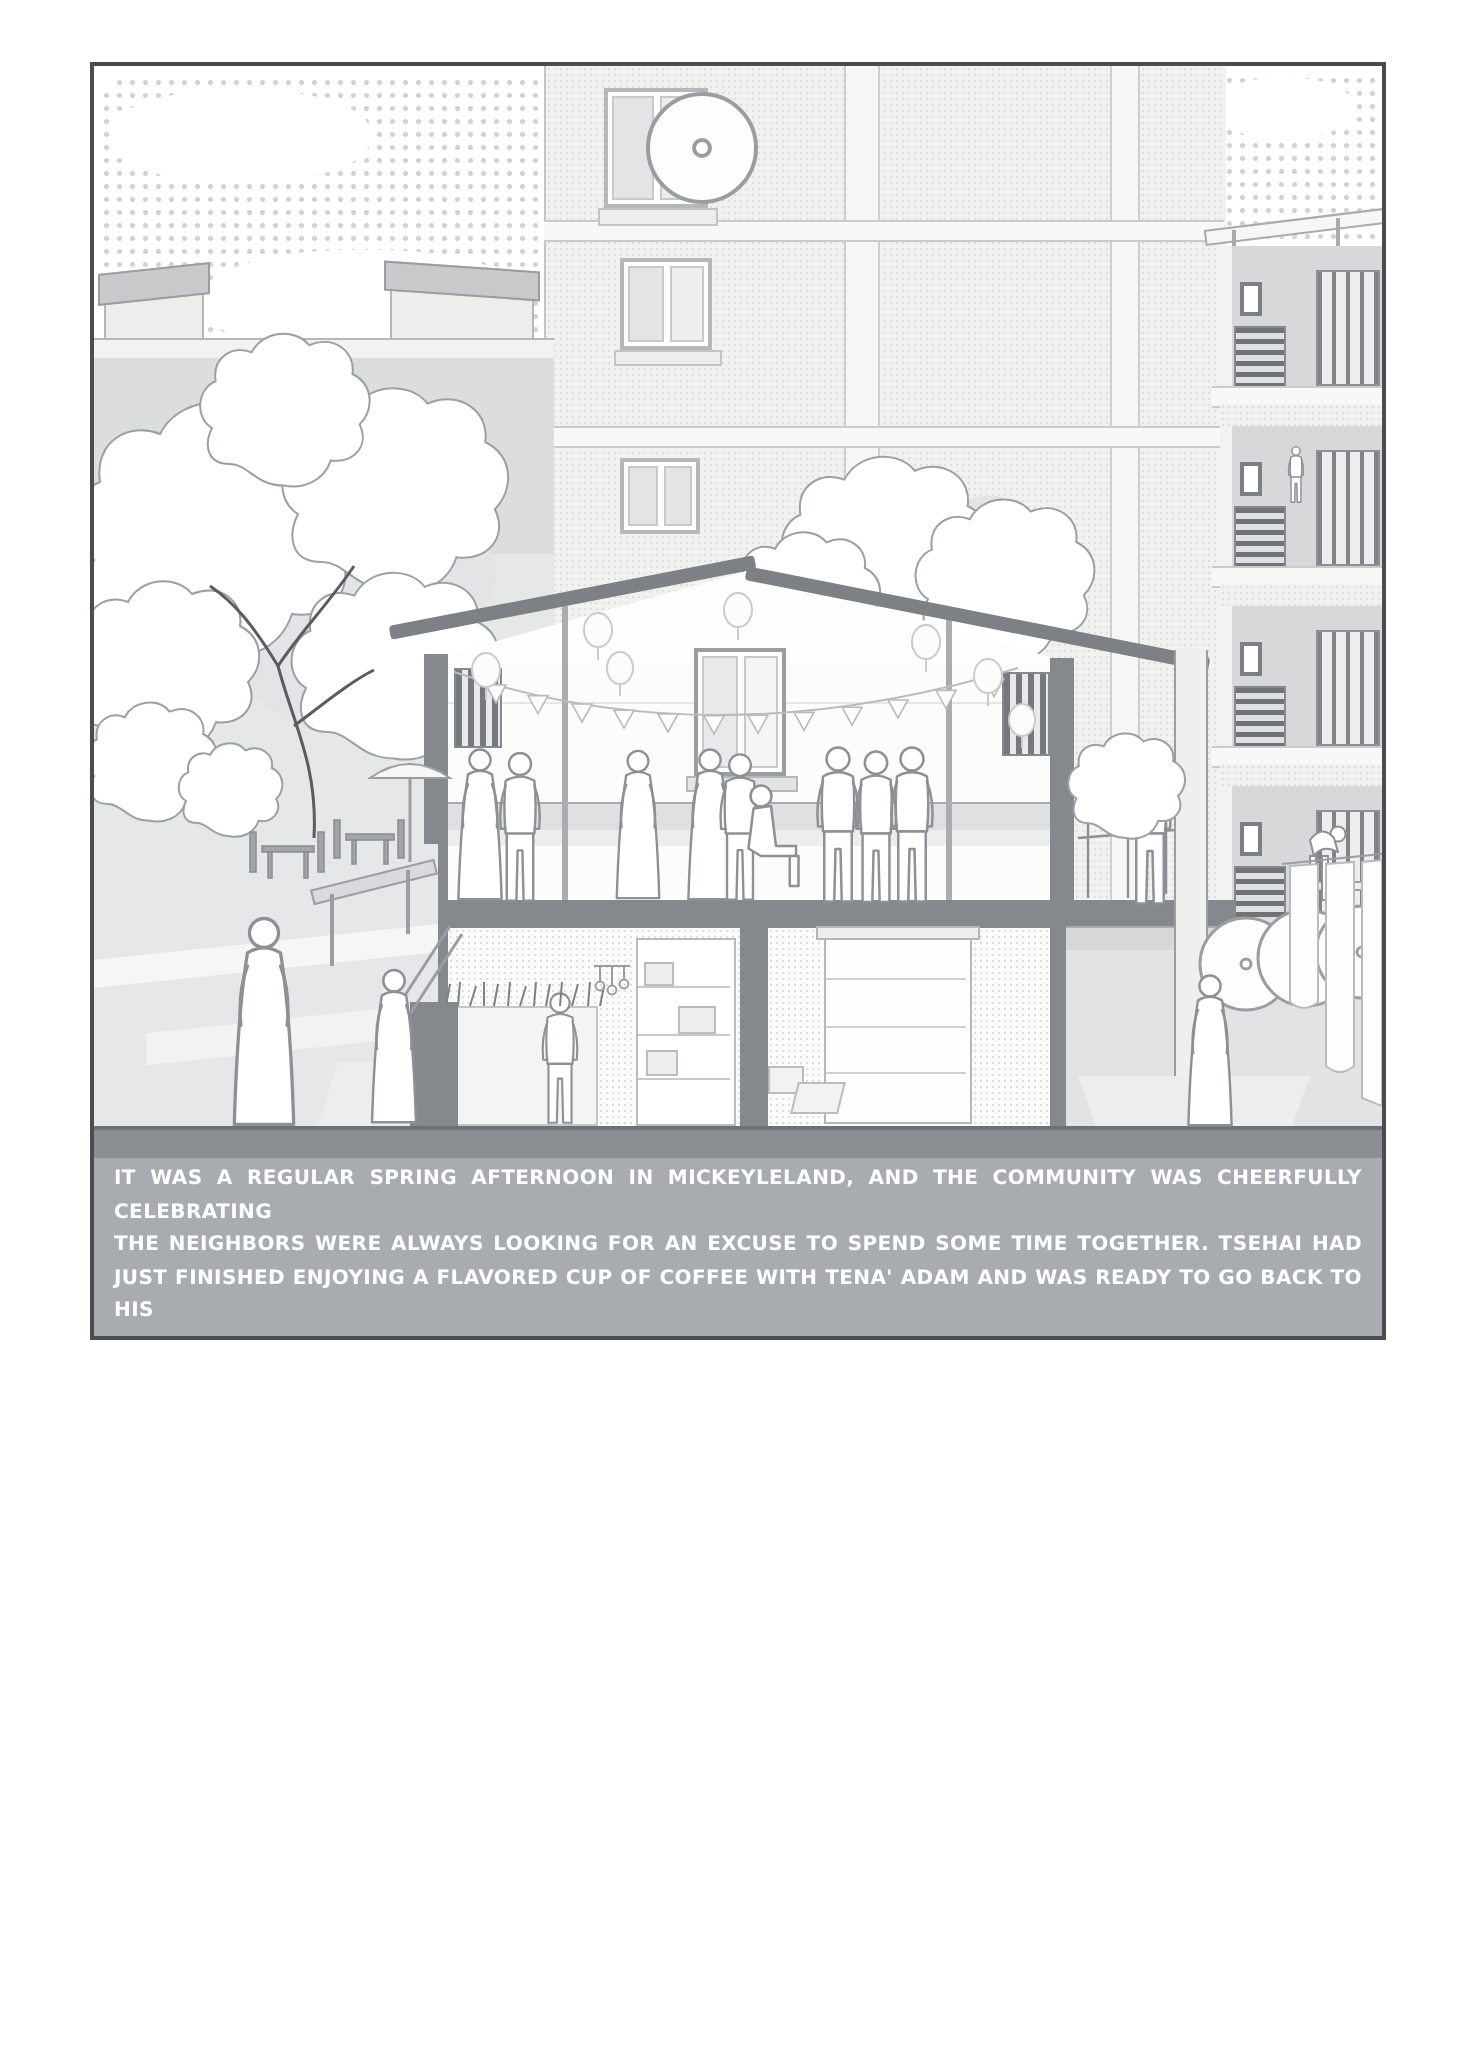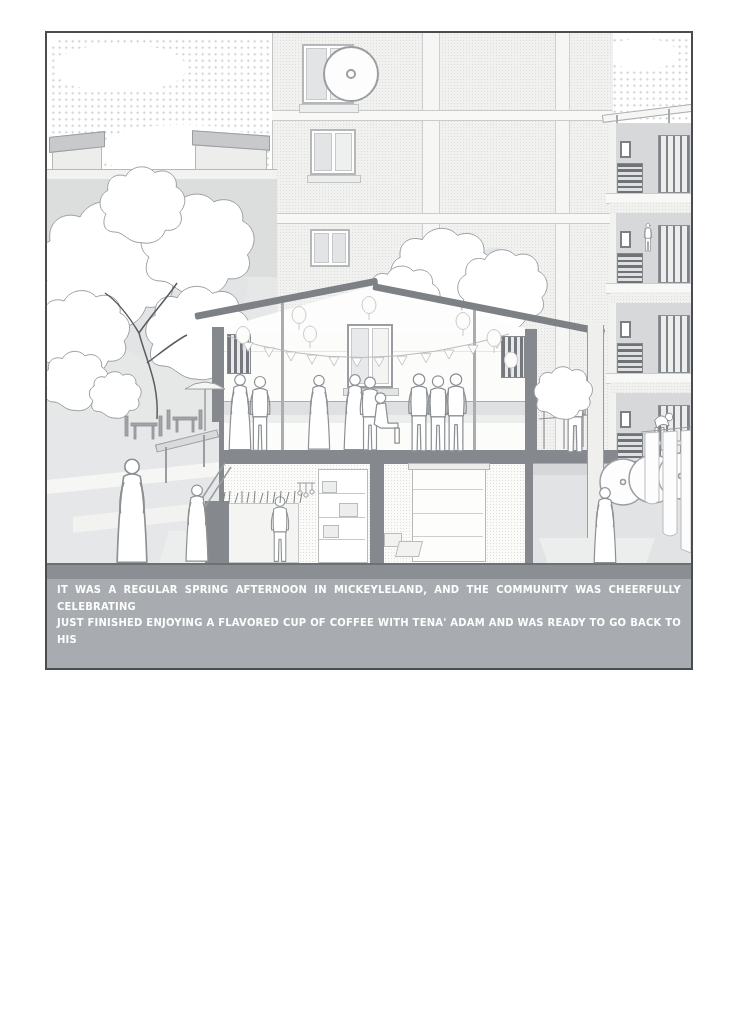--- a/index.html
+++ b/index.html
@@ -343,18 +343,19 @@
     <g fill="#ffffff" stroke="#8d9094" stroke-width="1.6">
       <use href="#p-stand" transform="translate(601,206) scale(0.45)"></use>
     </g>
     <g fill="#ffffff" stroke="#9aa0a3" stroke-width="1">
       <use href="#blob" transform="translate(516,360) scale(0.62)"></use>
     </g>
   </svg>
 
   <div class="a" style="left:10px;top:549px;width:624px;">
     <div class="caption-line">IT WAS A REGULAR SPRING AFTERNOON IN MICKEYLELAND, AND THE COMMUNITY WAS CHEERFULLY CELEBRATING</div>
+    <div class="caption-line">THE NEIGHBORS WERE ALWAYS LOOKING FOR AN EXCUSE TO SPEND SOME TIME TOGETHER.  TSEHAI HAD</div>
     <div class="caption-line">JUST FINISHED ENJOYING A FLAVORED CUP OF COFFEE WITH TENA' ADAM AND WAS READY TO GO BACK TO HIS</div>
 
   </div>
 
  </div>
 </div>
 
 </body></html>

